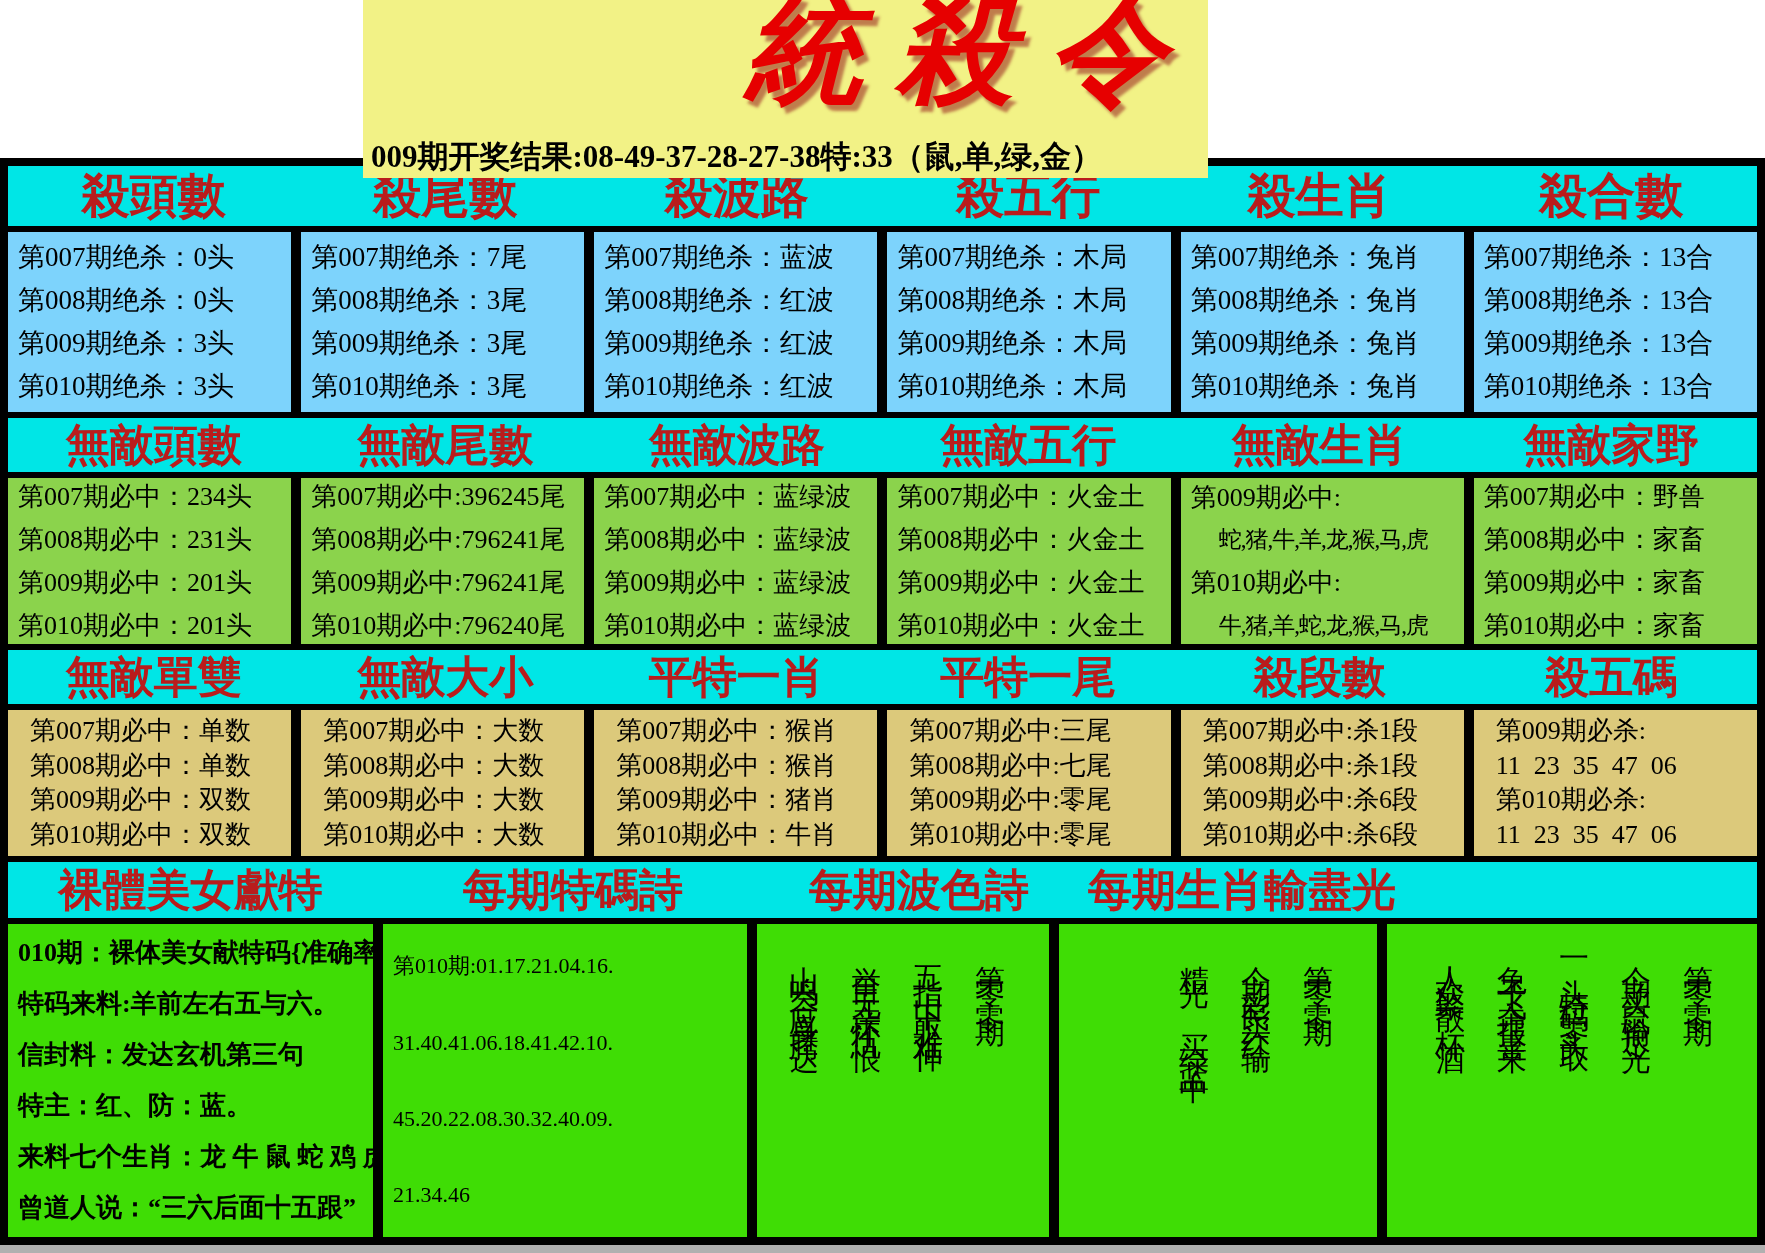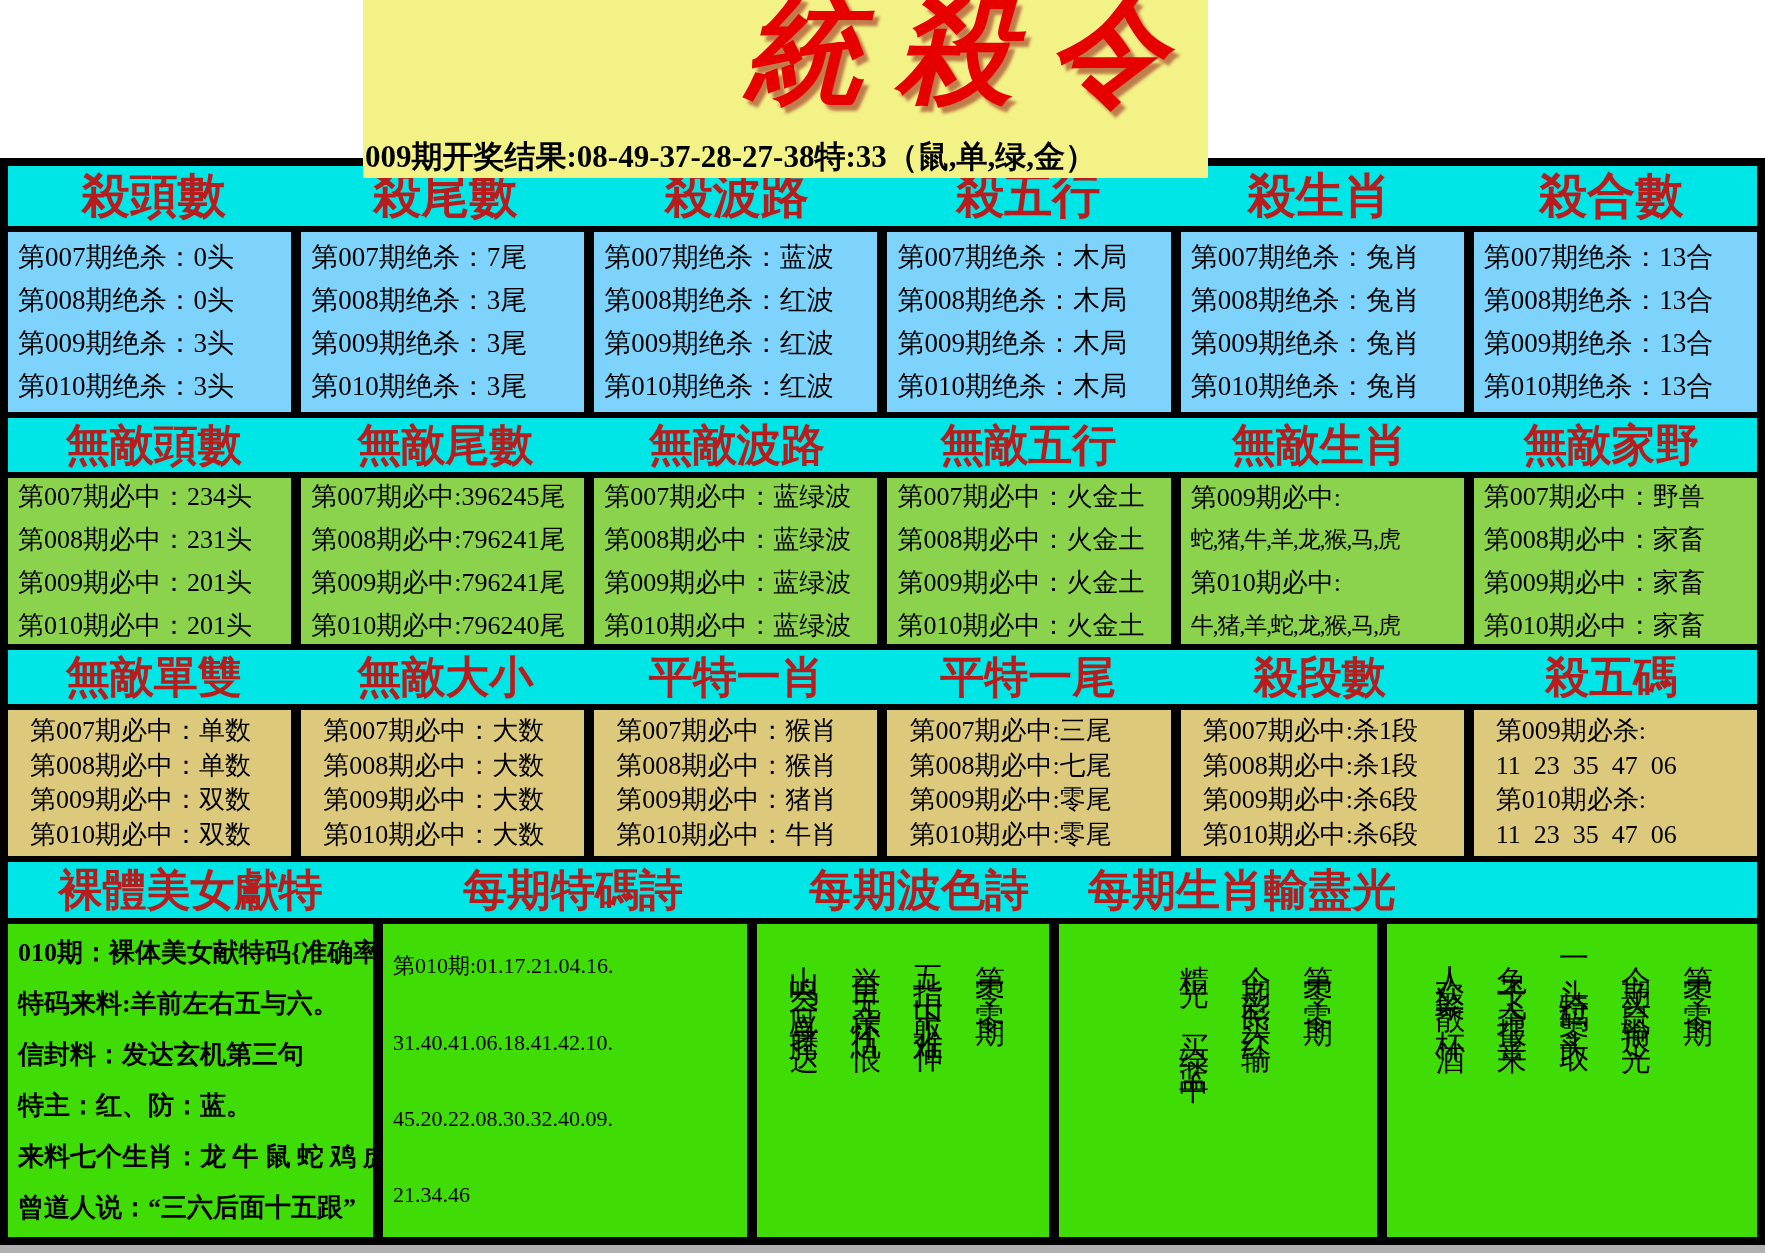--- a/index.html
+++ b/index.html
@@ -6,21 +6,21 @@
   .page{position:relative;width:1765px;height:1253px;overflow:hidden;background:#fff;
         font-family:"Liberation Serif",serif;color:#000;}
 
   
   .top{position:relative;height:158px;background:#fff;}
   .yellow-box{position:absolute;left:363px;top:0;width:845px;height:178px;background:#f2f286;}
   .big-title{position:absolute;right:8px;top:-28px;font-size:118px;font-weight:900;
              color:#e60000;letter-spacing:34px;white-space:nowrap;
              font-family:"Liberation Sans",sans-serif;font-style:italic;
              text-shadow:5px 6px 3px rgba(150,30,30,.55);}
-  .result-line{position:absolute;left:2px;bottom:0;font-size:31px;font-weight:bold;
+  .result-line{position:absolute;left:8px;bottom:0;font-size:31px;font-weight:bold;
                white-space:nowrap;font-family:"Liberation Serif",serif;}
 
   
   .tablewrap{border:8px solid #000;background:#000;}
   .band{display:grid;align-items:center;background:#00e6e6;border-bottom:6px solid #000;}
   .band6{grid-template-columns:repeat(6,1fr);}
   .band5{grid-template-columns:365px 364px 292px 318px 1fr;column-gap:18px;}
   .hlabel{text-align:center;color:#b91c1c;font-weight:bold;
           font-family:"Liberation Sans",sans-serif;white-space:nowrap;overflow:hidden;}
   .h1 .hlabel{font-size:48px;}
@@ -35,21 +35,21 @@
 
   .cell{display:flex;flex-direction:column;justify-content:space-around;
         padding:4px 2px 4px 10px;overflow:hidden;}
   .pink  .cell{background:#7dd3fc;}
   .green .cell{background:#8bd34c;gap:13px;}
   .tan   .cell{background:#dcc97b;padding-left:22px;}
   .bgrn  .cell{background:#3fdd05;}
 
   .line{white-space:pre;font-size:27px;line-height:1.15;}
   .sec2 .line{font-size:26px;}
-  .sec2 .line.tight{font-size:23px;letter-spacing:-1px;}
+  .sec2 .line.tight{font-size:23px;letter-spacing:-1px;margin-left:28px;}
   .sec3 .line{font-size:26px;}
 
   
   .naked-lines .line{font-size:26px;font-weight:bold;}
   .code-lines .line{font-size:22px;}
   .vpoem{writing-mode:vertical-rl;white-space:pre-line;height:100%;box-sizing:border-box;
          padding:14px 26px 6px 4px;font-size:30px;letter-spacing:13px;line-height:62px;}
   .gray-strip{height:8px;background:#b0b0b0;}
 </style>
 </head>

